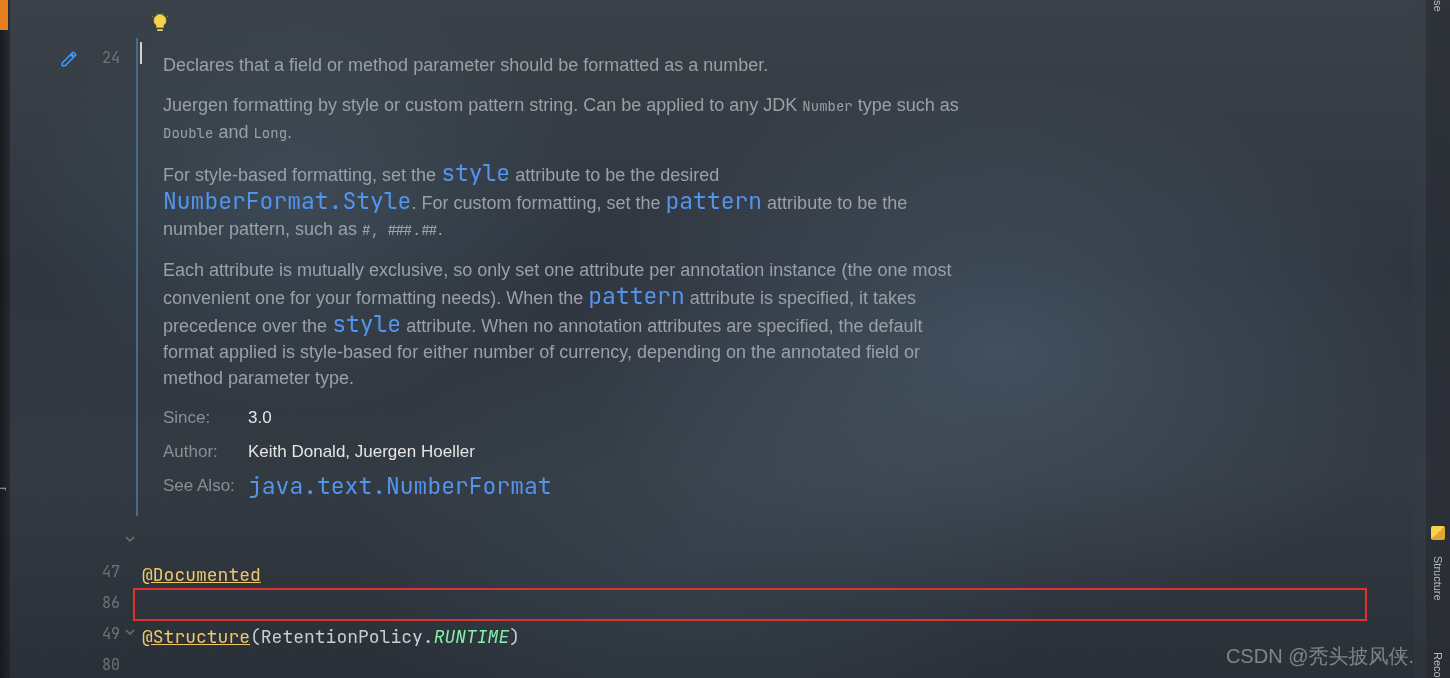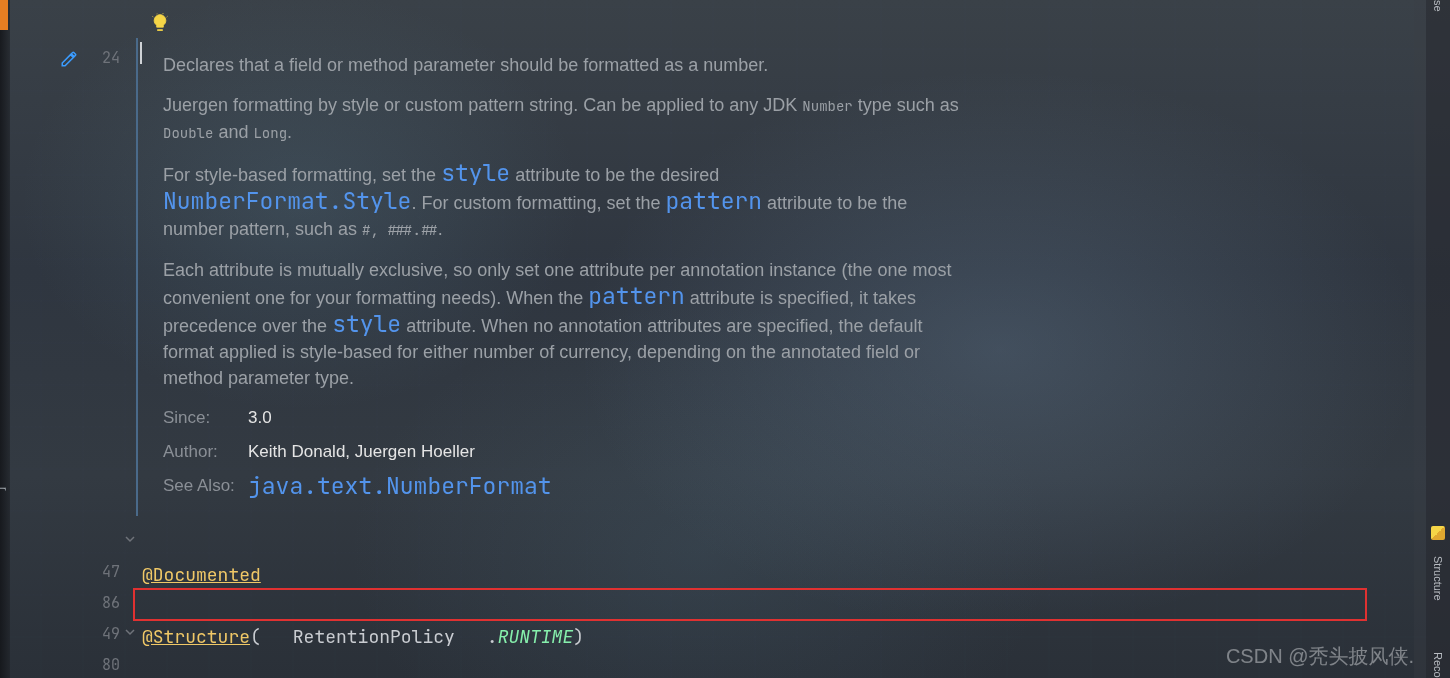--- a/index.html
+++ b/index.html
@@ -68,21 +68,21 @@
   .meta-val.link { color:#5394ec; font-family:"JetBrains Mono","Consolas",monospace; }
   .code-area {
     position:absolute; left:142px; top:528px;
     font-family:"JetBrains Mono","Consolas",monospace;
     font-size:18px; line-height:31px;
     white-space:pre;
   }
   .kw-anno { color:#f0c867;text-decoration:underline; }
   .paren { color:#c9ccd1; }
   .const { color:#86efac; font-style:italic; }
-  .plain { color:#c9ccd1;margin-left:32px; }
+  .plain { color:#c9ccd1; }
   .highlight-box {
     position:absolute; left:133px; top:588px; width:1234px; height:33px;
     border:2px solid #e03131;
   }
   .right-sidebar {
     position:absolute; right:0; top:0; bottom:0; width:24px;
     background:rgba(40,42,48,0.6);
     display:flex; flex-direction:column; align-items:center;
     color:#b8bcc2; font-size:11px;
     gap:10px;

